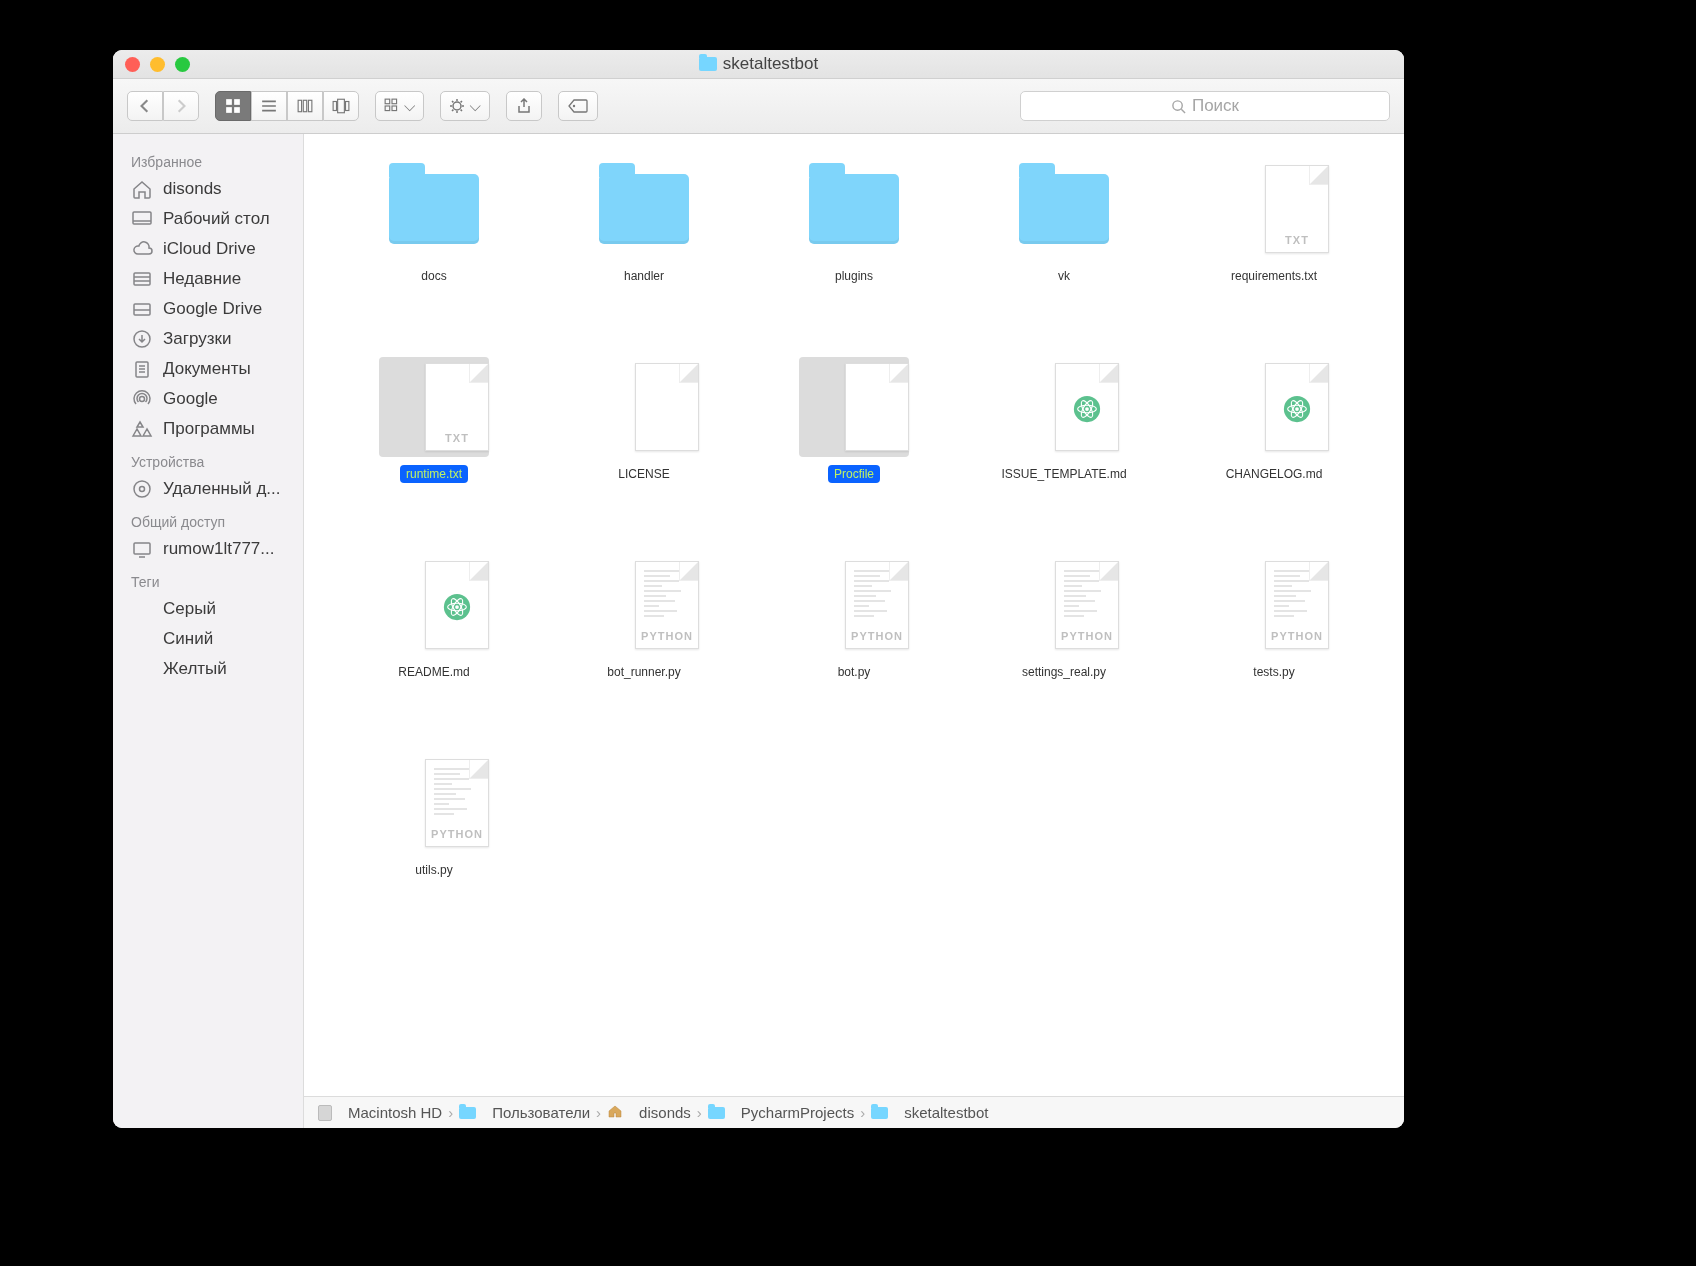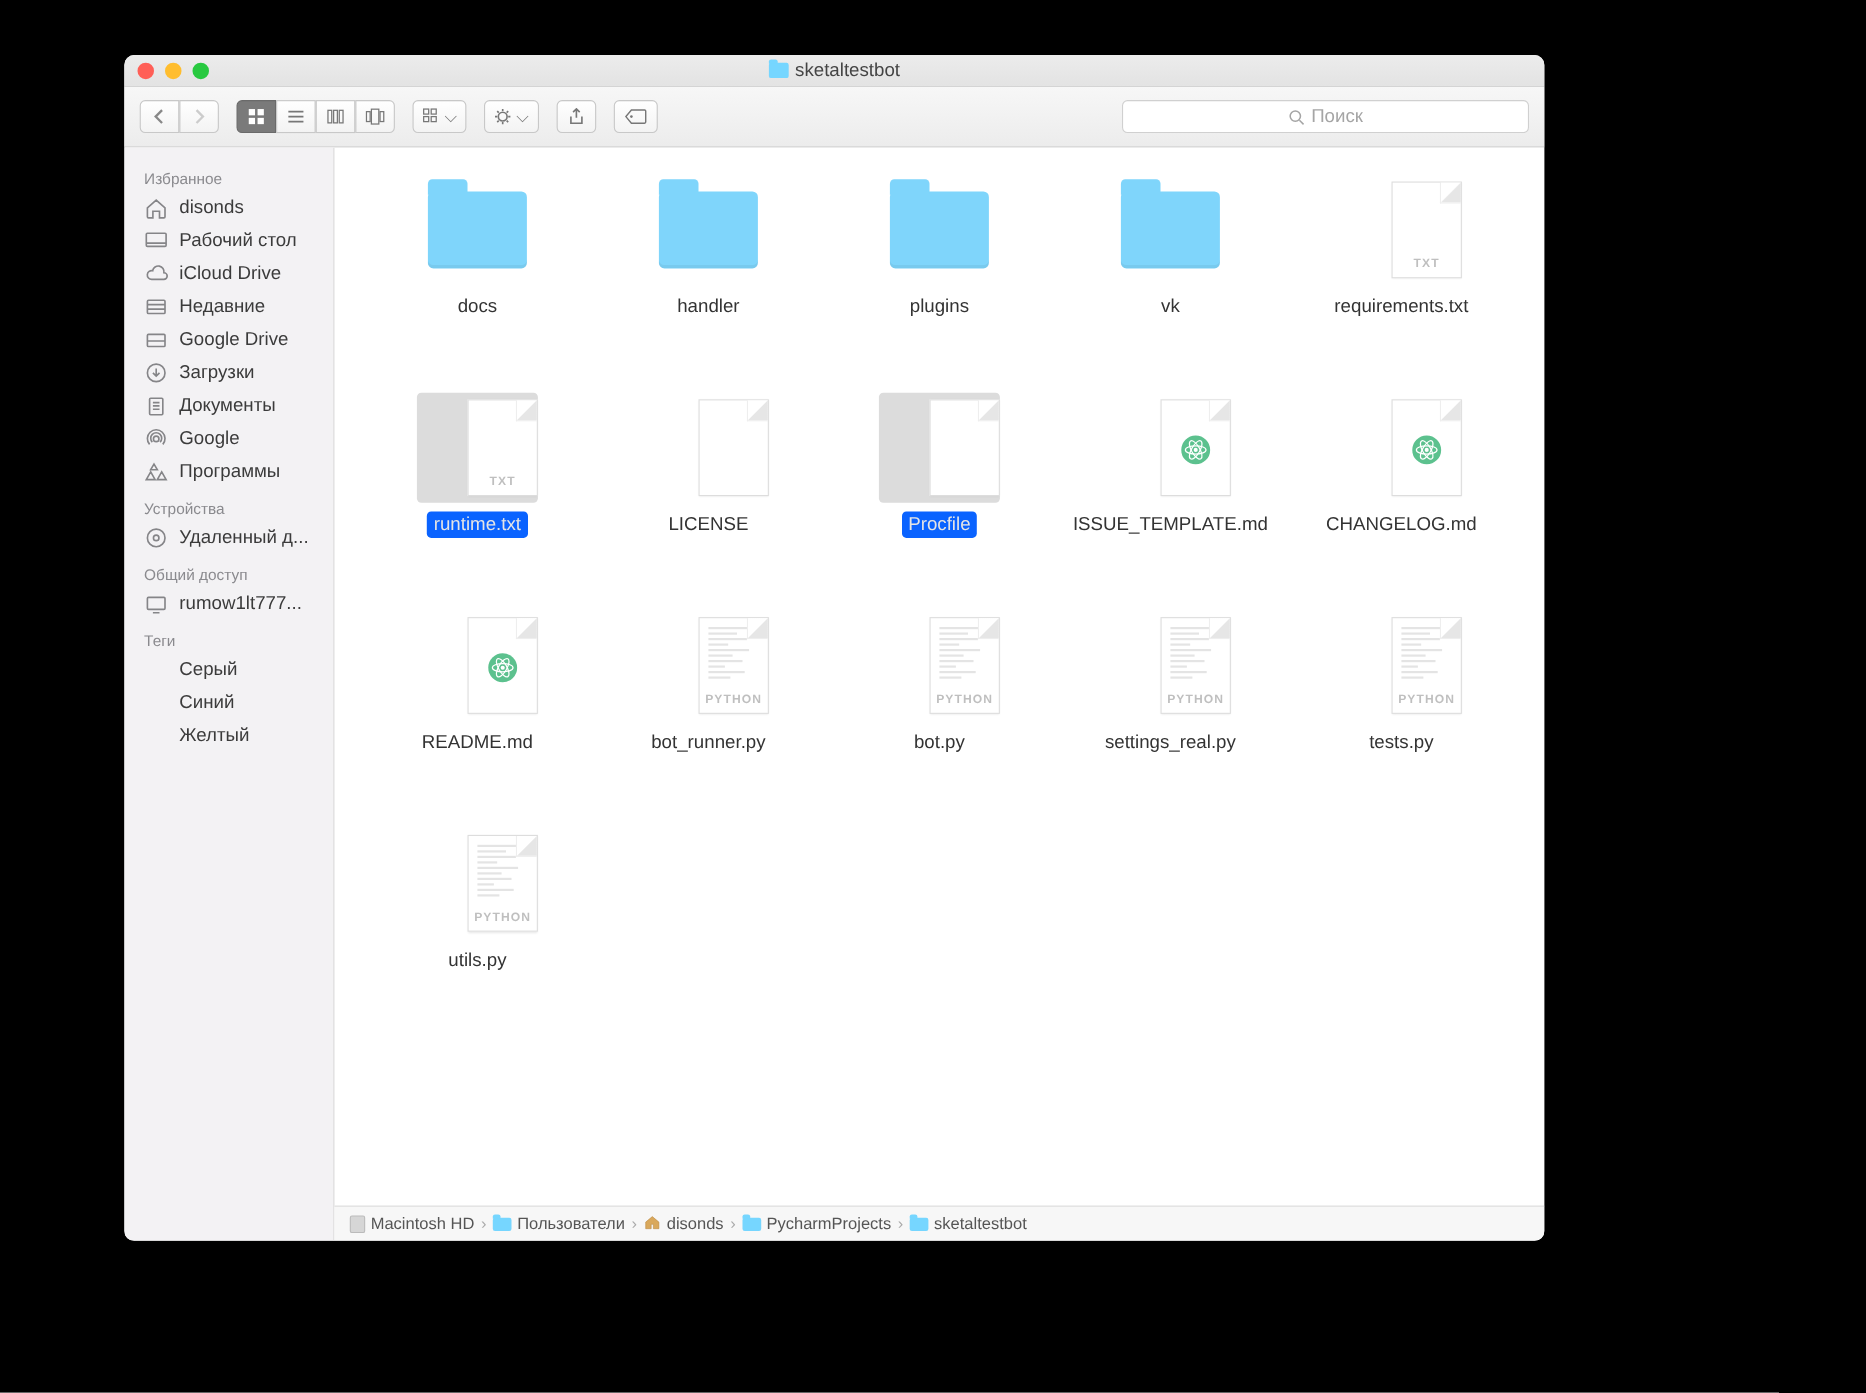--- a/index.html
+++ b/index.html
@@ -86,40 +86,40 @@
   
   .main { flex:1; display:flex; flex-direction:column; }
   .grid {
     flex:1; padding:25px 30px 10px; overflow:auto;
     display:grid; grid-template-columns:repeat(5, 1fr);
     grid-auto-rows:180px; gap:18px 10px; justify-items:center; align-content:start;
   }
   .item { width:200px; display:flex; flex-direction:column; align-items:center; gap:8px; }
   .icnwrap{ width:110px; height:100px; display:flex;align-items:center;justify-content:center; border-radius:4px;}
   .item.sel .icnwrap{ background:#dcdcdc; }
-  .item .lbl{ font-size:17px; text-align:center; padding:2px 6px; border-radius:4px; line-height:1.2;}
-  .item.sel .lbl{ background:#0a63ff; color:#e5e5e5; }
+  .item .lbl{ font-size:12px; text-align:center; padding:2px 6px; border-radius:4px; line-height:1.2;}
+  .item.sel .lbl{ background:#0a63ff; color:#bef264; }
   
   .folder{ width:90px;height:70px;background:#7fd5fb;border-radius:5px;position:relative; box-shadow:inset 0 -3px 0 rgba(0,0,0,0.05);}
   .folder::before{content:"";position:absolute;top:-11px;left:0;width:36px;height:14px;background:#7fd5fb;border-radius:4px 4px 0 0;}
   
   .file{ width:70px;height:88px;background:#fff;border:1px solid #ddd; box-shadow:0 1px 2px rgba(0,0,0,0.1); position:relative; display:flex;align-items:flex-end;justify-content:center;margin-left:46px;}
   .file::after{content:"";position:absolute;top:0;right:0;width:18px;height:18px;background:linear-gradient(135deg,#fff 48%, #e6e6e6 52%); border-left:1px solid #eee;border-bottom:1px solid #eee;}
   .file .tag{font-size:11px;color:#bfbfbf;letter-spacing:1px;padding-bottom:6px;font-weight:600;}
   .file .atom{position:absolute;top:30px;left:50%;transform:translateX(-50%);}
   .atom svg{width:30px;height:30px;}
   .file .lines{position:absolute;top:8px;left:8px;right:10px;display:flex;flex-direction:column;gap:3px;}
   .file .lines i{display:block;height:2px;background:#e4e4e4;}
   
   .pathbar{
     height:32px; border-top:1px solid #dcdcdc; background:#f7f7f7;
     display:flex;align-items:center;gap:6px;padding:0 14px;font-size:15px;color:#555;
   }
   .pathbar .sep{color:#aaa;}
-  .pb-item{display:flex;align-items:center;gap:5px;}
+  .pb-item{display:flex;align-items:center;gap:16px;}
   .pb-folder{width:17px;height:12px;background:#76d6ff;border-radius:2px;position:relative;}
   .pb-folder::before{content:"";position:absolute;top:-3px;left:0;width:7px;height:4px;background:#76d6ff;border-radius:2px 2px 0 0;}
   .pb-hd{width:14px;height:16px;background:#d6d6d6;border-radius:2px;border:1px solid #bbb;}
   .pb-home svg{width:16px;height:16px;}
 </style>
 </head>
 <body>
 
 <div class="window">
 

